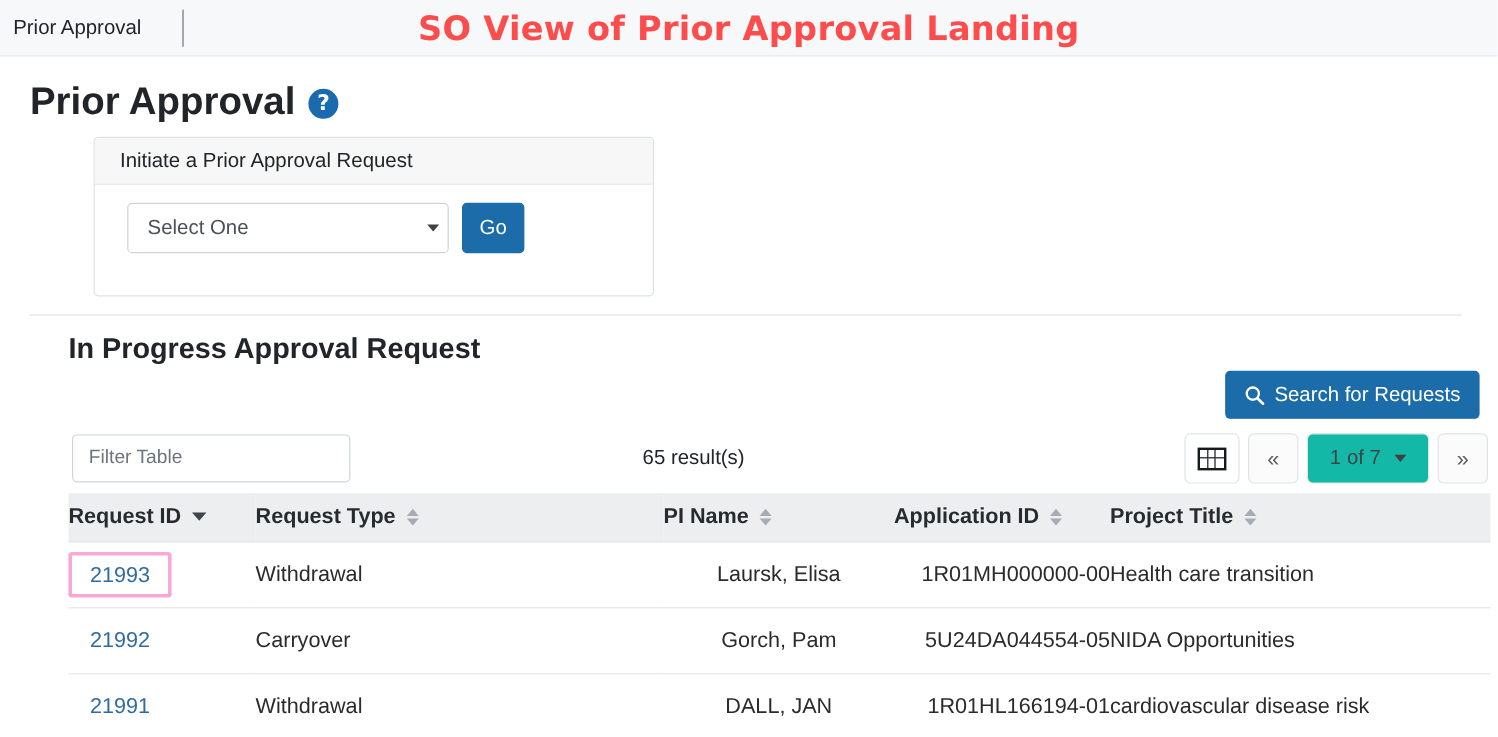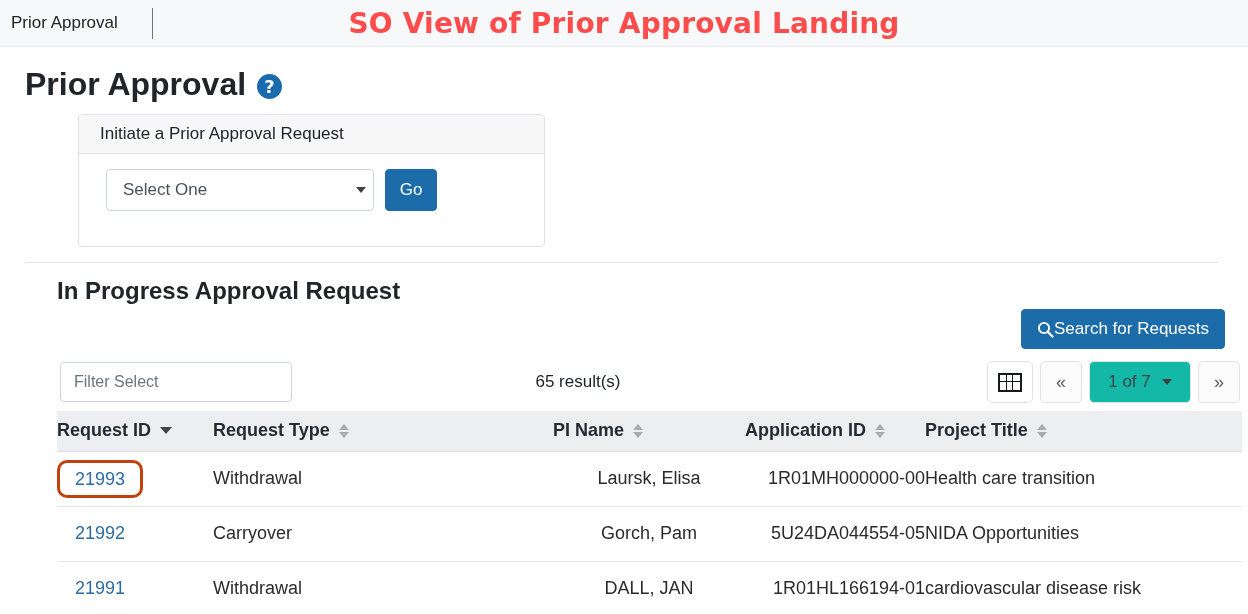--- a/index.html
+++ b/index.html
@@ -121,21 +121,21 @@
     font-size: 24px; font-weight: bold; color: #212529;
     line-height: 32px;
   }
 
   
   .search-btn {
     position: absolute; left: 1021px; top: 309px;
     height: 40px; padding: 0 15px;
     background: #1b6ca8; border: 1px solid #1b6ca8;
     border-radius: 4px;
-    display: flex; align-items: center; 
+    display: flex; align-items: center; gap: 8px;
     color: #ffffff; font-size: 17px; cursor: pointer;
   }
   .search-btn svg { display: block; }
 
   
   .filter-input {
     position: absolute; left: 60px; top: 362px;
     width: 232px; height: 40px;
     border: 1px solid #ced4da; border-radius: 4px;
     background: #ffffff;
@@ -246,22 +246,22 @@
     border-left: 6px solid transparent;
     border-right: 6px solid transparent;
     border-top: 7px solid #3f4549;
   }
 
   .id-link {
     color: #2d6ca2; font-size: 18px; text-decoration: none; cursor: pointer;
   }
   .highlight-box {
     display: inline-block;
-    border: 3px solid #c2410c;
-    border-radius: 10px;
+    border: 3px solid #f9a8d4;
+    border-radius: 3px;
     padding: 5px 15px;
     line-height: 22px;
   }
 </style>
 </head>
 <body>
 
 <div id="page">
 
   <div class="topbar">
@@ -296,21 +296,21 @@
 
   <div class="search-btn">
     <svg width="17" height="17" viewBox="0 0 16 16">
       <circle cx="6.6" cy="6.6" r="4.8" fill="none" stroke="#ffffff" stroke-width="1.8"></circle>
       <line x1="10.2" y1="10.2" x2="14.6" y2="14.6" stroke="#ffffff" stroke-width="2.1" stroke-linecap="round"></line>
     </svg>
     <span>Search for Requests</span>
   </div>
 
   <div class="filter-input">
-    <span>Filter Select</span>
+    <span>Filter Table</span>
   </div>
 
   <div class="result-count">65 result(s)</div>
 
   <div class="pager">
     <div class="pg-btn grid-btn">
       <span class="grid-ico">
         <i></i>
           <i></i>
           <i></i>

